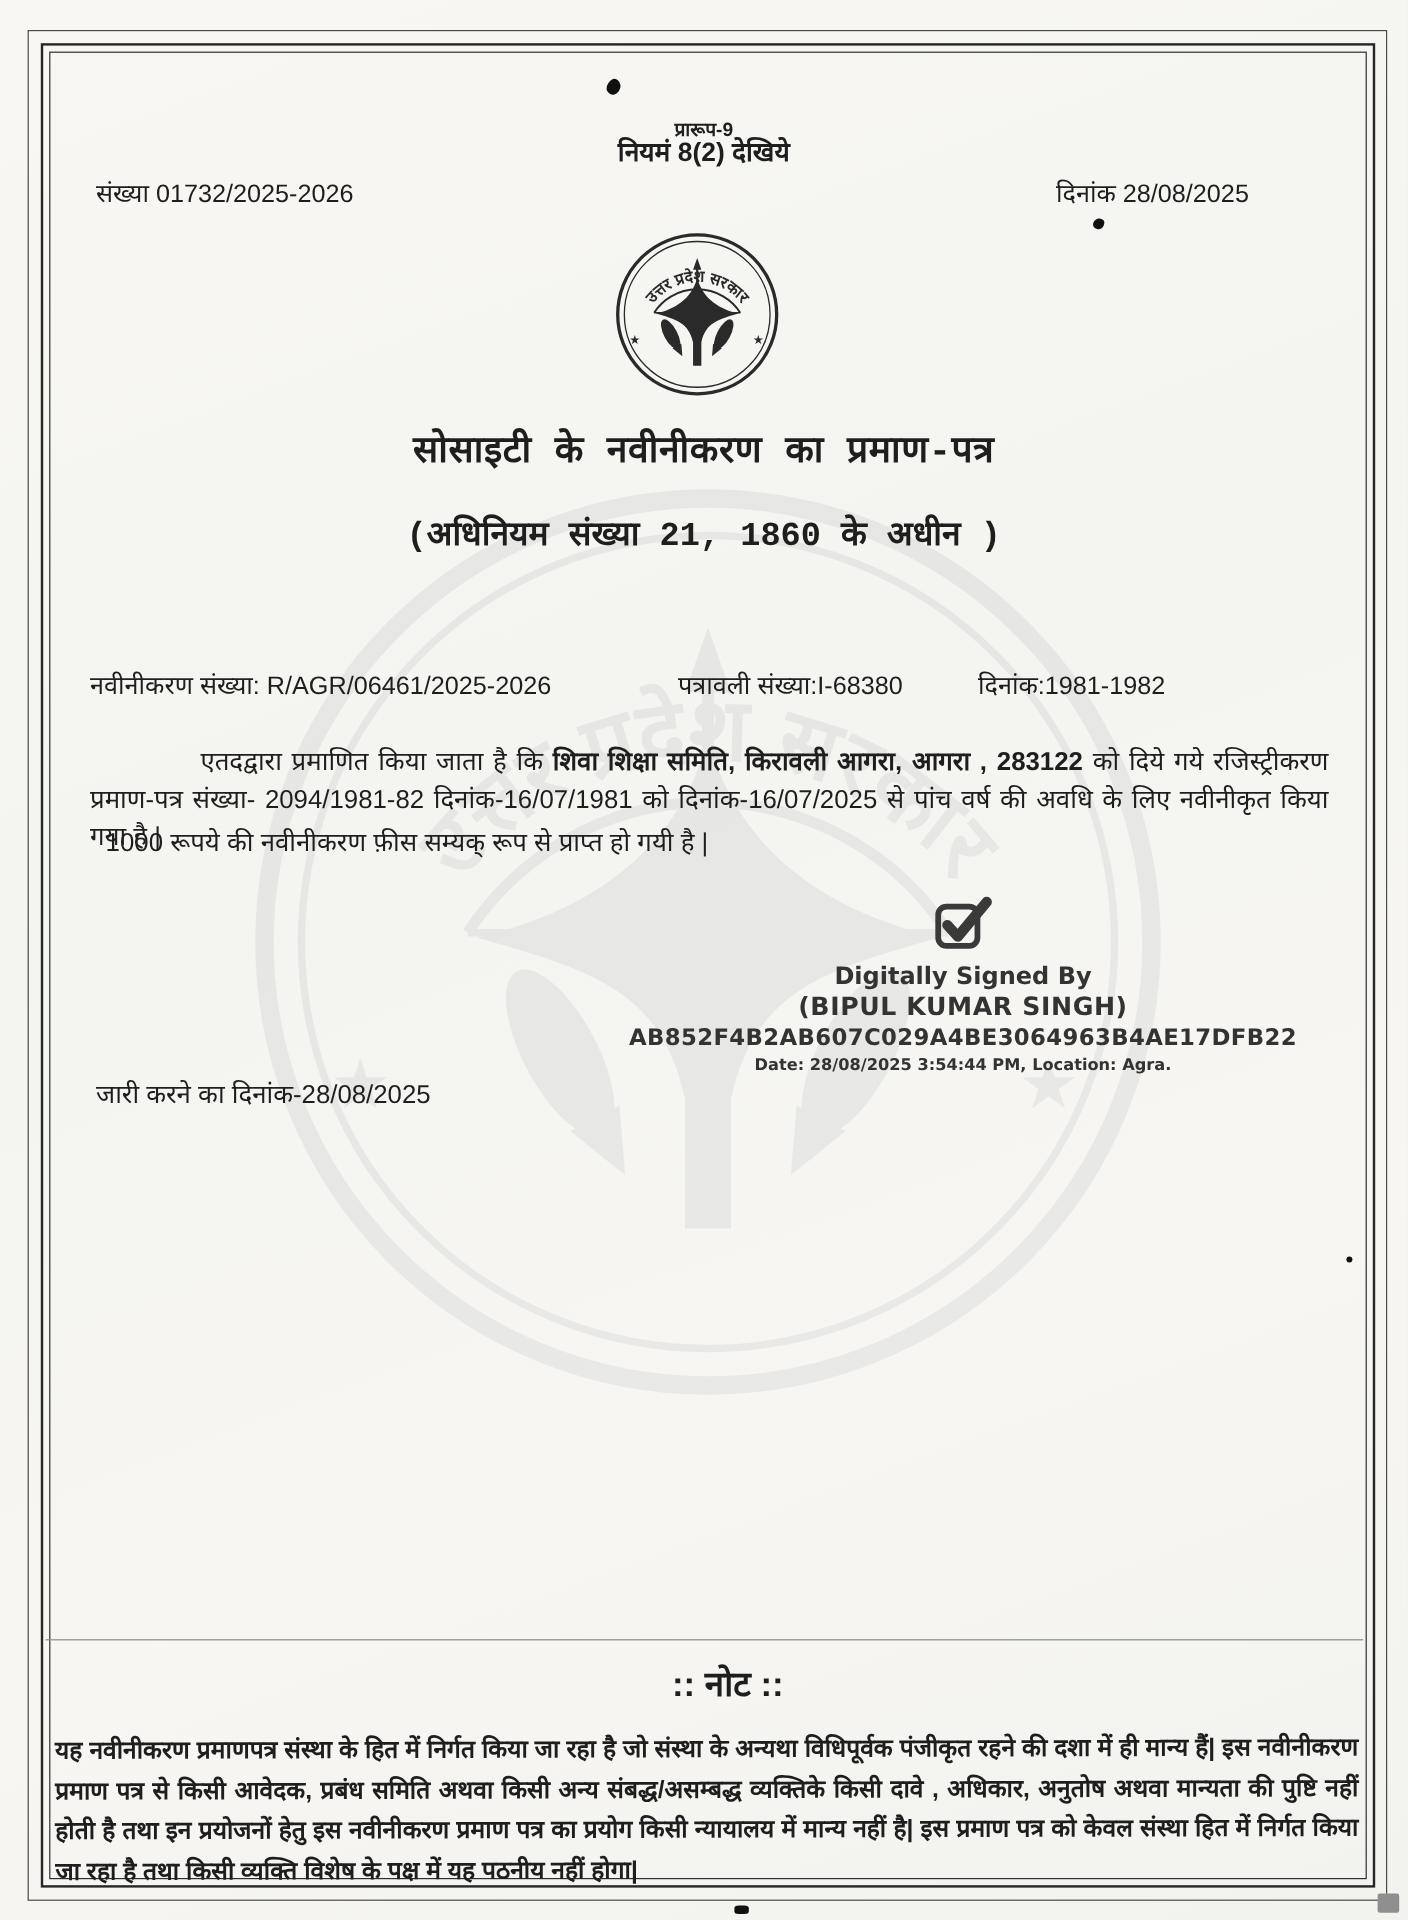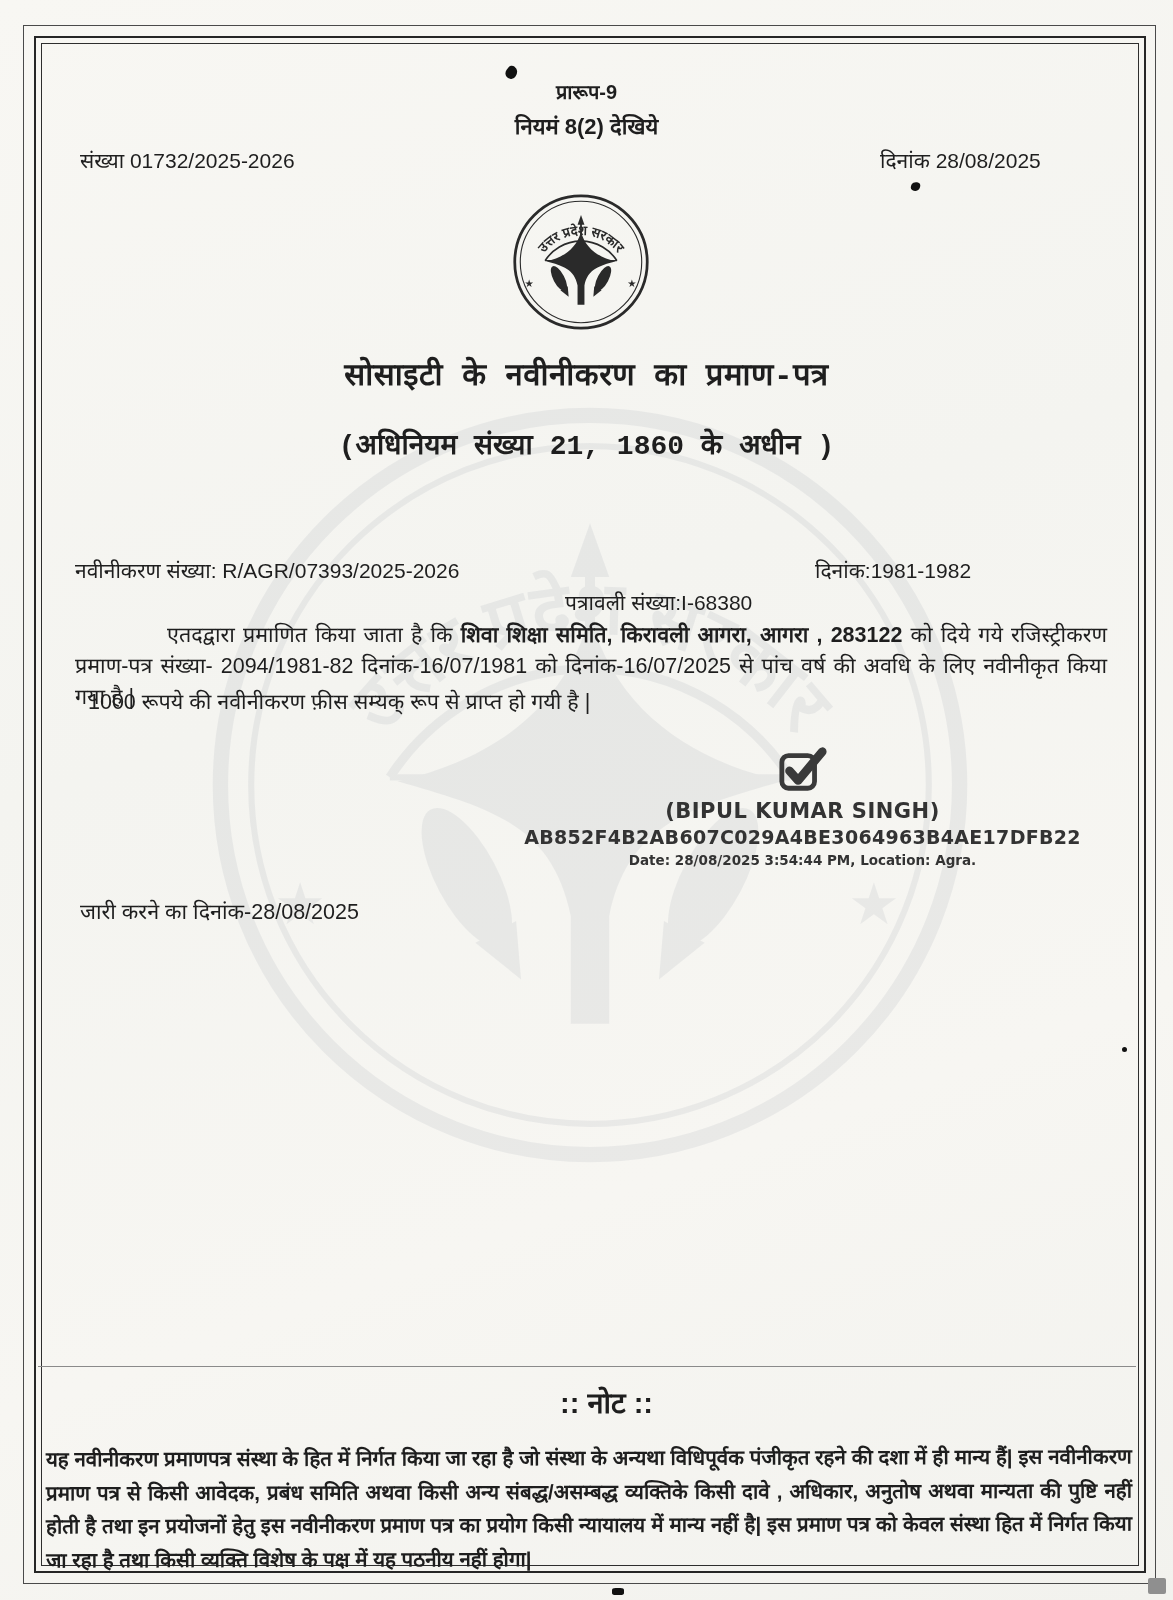--- a/index.html
+++ b/index.html
@@ -12,34 +12,34 @@
   }
   .frame{position:absolute;pointer-events:none;}
   .frame-a{left:23px;top:25px;right:17px;bottom:16px;border:1.5px solid #4a4a4a;}
   .frame-b{left:34px;top:36px;right:27px;bottom:27px;border:2.5px solid #262626;}
   .frame-c{left:41px;top:43px;right:34px;bottom:34px;border:1.2px solid #2e2e2e;}
 
   .abs{position:absolute;}
   .ctr{left:0;width:1173px;text-align:center;}
   .hindi{font-family:"Liberation Sans","DejaVu Sans",sans-serif;}
 
-  .form-no{top:78px;font-size:20px;font-weight:bold;}
+  .form-no{top:96px;font-size:16px;font-weight:bold;}
   .rule-ref{top:110px;font-size:22px;font-weight:bold;}
   .serial-no{left:80px;top:146px;font-size:21px;}
   .head-date{left:880px;top:146px;font-size:21px;}
 
   .seal{left:512px;top:193px;width:138px;height:138px;color:#2a2a2a;}
   .watermark{left:205px;top:400px;width:770px;height:770px;color:#5f6a80;opacity:0.085;}
 
   .doc-title{top:352px;font-size:31px;font-weight:bold;letter-spacing:0.5px;font-family:Liberation Mono, monospace;}
   .doc-subtitle{top:424px;font-size:28px;font-weight:bold;font-family:Liberation Mono, monospace;}
 
   .ref-row{left:75px;top:556px;width:1030px;font-size:21px;}
   .ref-renewal{position:absolute;left:0;top:0;white-space:nowrap;}
-  .ref-file{position:absolute;left:490px;top:0;white-space:nowrap;margin-top:32px;}
+  .ref-file{position:absolute;left:490px;top:0;white-space:nowrap;}
   .ref-fdate{position:absolute;left:740px;top:0;white-space:nowrap;}
 
   .cert-para{left:75px;top:598px;width:1032px;font-size:21.5px;line-height:31px;
              text-align:justify;text-indent:92px;}
   .cert-para b{font-weight:bold;}
   .fee-line{left:88px;top:686px;font-size:21.5px;}
 
   .sig-block{left:520px;top:745px;width:565px;text-align:center;
              font-family:"DejaVu Sans","Liberation Sans",sans-serif;color:#333;}
   .sig-check{width:50px;height:48px;display:inline-block;}
@@ -116,36 +116,37 @@
   <div class="abs seal">
     <svg viewBox="0 0 200 200" width="138" height="138">
         <use href="#up-seal"></use>
       </svg>
   </div>
 
   <div class="abs ctr doc-title hindi">सोसाइटी के नवीनीकरण का प्रमाण-पत्र</div>
   <div class="abs ctr doc-subtitle hindi">(अधिनियम संख्या 21, 1860 के अधीन )</div>
 
   <div class="abs ref-row hindi">
-    <span class="ref-renewal">नवीनीकरण संख्या: R/AGR/07393/2025-2026</span>
+    <span class="ref-renewal">नवीनीकरण संख्या: R/AGR/06461/2025-2026</span>
     <span class="ref-file">पत्रावली संख्या:I-68380</span>
     <span class="ref-fdate">दिनांक:1981-1982</span>
   </div>
 
   <p class="abs cert-para hindi"><span>एतदद्वारा प्रमाणित किया जाता है कि </span><b>शिवा शिक्षा समिति,</b><b> किरावली आगरा, आगरा , </b><b>283122</b><span> को दिये गये रजिस्ट्रीकरण प्रमाण-पत्र संख्या- 2094/1981-82 दिनांक-16/07/1981 को दिनांक-16/07/2025 से पांच वर्ष की अवधि के लिए नवीनीकृत किया गया है |</span></p>
 
   <div class="abs fee-line hindi">1000  रूपये की नवीनीकरण फ़ीस सम्यक् रूप से प्राप्त हो गयी है |</div>
 
   <div class="abs sig-block">
     <span class="sig-check">
       <svg viewBox="0 0 52 48" width="50" height="48">
         <rect x="4" y="10" width="34" height="34" rx="7" fill="none" stroke="#3a3a3a" stroke-width="5"></rect>
         <path d="M12 26 L21 36 L46 6" fill="none" stroke="#3a3a3a" stroke-width="9" stroke-linecap="round" stroke-linejoin="round"></path>
       </svg>
     </span>
+    <div class="sig-by">Digitally Signed By</div>
     <div class="sig-name">(BIPUL KUMAR SINGH)</div>
     <div class="sig-hash">AB852F4B2AB607C029A4BE3064963B4AE17DFB22</div>
     <div class="sig-date">Date: 28/08/2025 3:54:44 PM, Location: Agra.</div>
   </div>
 
   <div class="abs issue-date hindi">जारी करने का दिनांक-28/08/2025</div>
 
   <div class="abs note-divider"></div>
   <div class="abs ctr note-head hindi">:: नोट ::</div>
   <p class="abs note-text hindi">यह नवीनीकरण प्रमाणपत्र संस्था के हित में निर्गत किया जा रहा है जो संस्था के अन्यथा विधिपूर्वक पंजीकृत रहने की दशा में ही मान्य हैं| इस नवीनीकरण प्रमाण पत्र से किसी आवेदक, प्रबंध समिति अथवा किसी अन्य संबद्ध/असम्बद्ध व्यक्तिके किसी दावे , अधिकार, अनुतोष अथवा मान्यता की पुष्टि नहीं होती है तथा इन प्रयोजनों हेतु इस नवीनीकरण प्रमाण पत्र का प्रयोग किसी न्यायालय में मान्य नहीं है| इस प्रमाण पत्र को केवल संस्था हित में निर्गत किया जा रहा है तथा किसी व्यक्ति विशेष के पक्ष में यह पठनीय नहीं होगा|</p>

